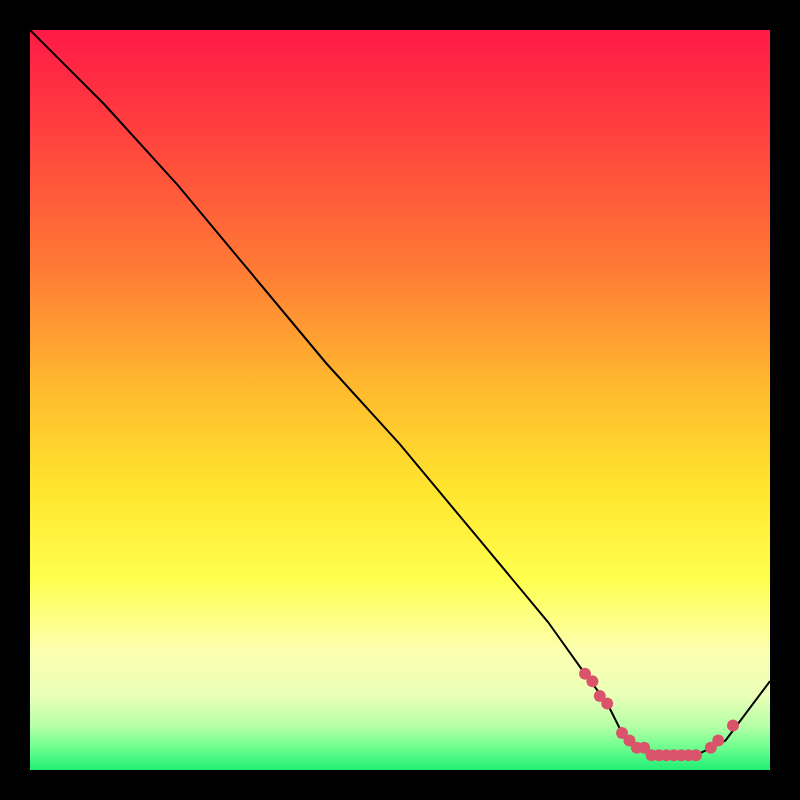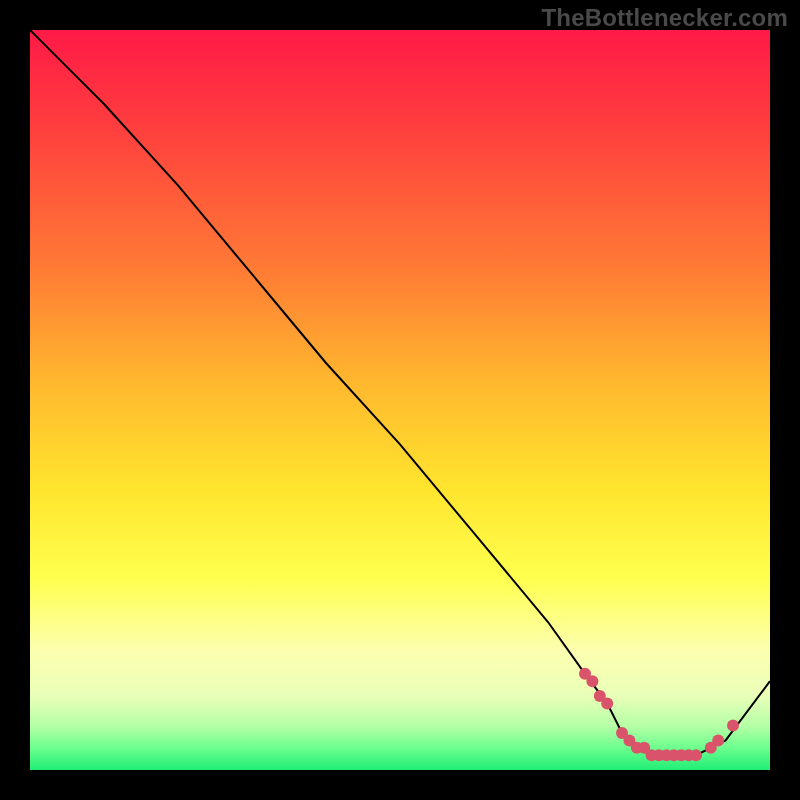--- a/index.html
+++ b/index.html
@@ -70,21 +70,20 @@
     width: 740px;
     height: 740px;
     overflow: visible;
   }
 </style>
 </head>
 <body>
 
 <div class="frame">
 
-  <div class="watermark">TheBottlenecker.com</div>
 
   <div class="plot">
     <svg class="curve" viewBox="0 0 740 740" preserveAspectRatio="none">
       <path id="curve-path" fill="none" stroke-width="2" stroke="#000000" d="M0.0 0.0 L29.6 29.6 L74.0 74.0 L148.0 155.4 L222.0 244.2 L296.0 333.0 L370.0 414.4 L444.0 503.2 L518.0 592.0 L555.0 643.8 L577.2 673.4 L592.0 703.0 L606.8 717.8 L621.6 725.2 L636.4 725.2 L651.2 725.2 L666.0 725.2 L680.8 717.8 L695.6 710.4 L740.0 651.2"></path>
       <g id="markers">
           <circle cx="555.0" cy="643.8" r="6" fill="#d9536a"></circle>
           <circle cx="562.4" cy="651.2" r="6" fill="#d9536a"></circle>
           <circle cx="569.8" cy="666.0" r="6" fill="#d9536a"></circle>
           <circle cx="577.2" cy="673.4" r="6" fill="#d9536a"></circle>
           <circle cx="592.0" cy="703.0" r="6" fill="#d9536a"></circle>

